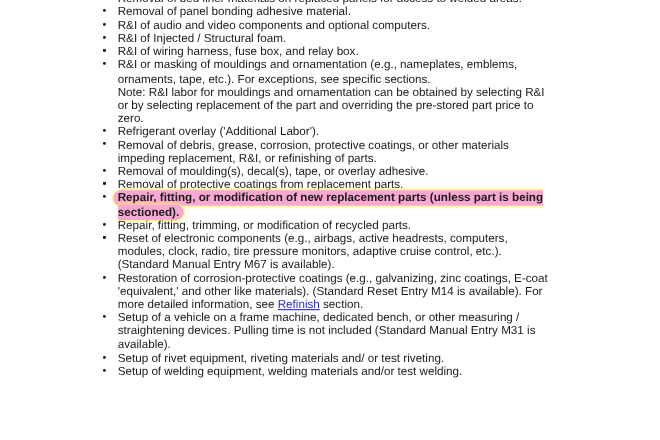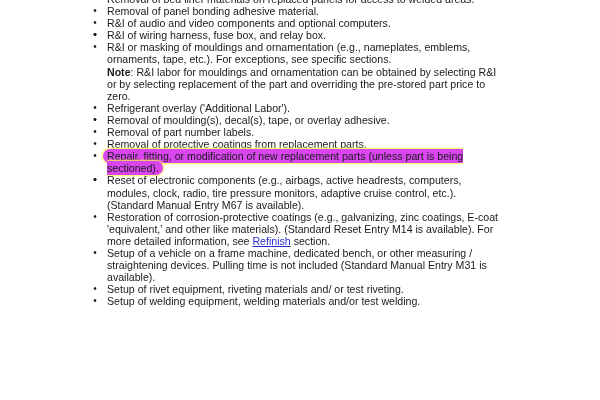--- a/index.html
+++ b/index.html
@@ -12,47 +12,48 @@
   ul.bullets { list-style:none; margin:0; padding:0; }
   ul.bullets li {
     position:relative; padding-left:107px; width:392px;
     line-height:12.1px; margin:0;
   }
   ul.bullets li .bullet {
     position:absolute; left:91px; top:0; width:8px; text-align:center;
     font-size:10px;
   }
   .hl {
-    background:#d946ef; border-radius:7px; padding:1px 4px; margin-left:-4px;
+    background:#f9a8d4; border-radius:7px; padding:1px 4px; margin-left:-4px;
     box-shadow:0 0 2px 1px #fff34d;
+    font-weight:bold;
   }
-  .note-label { font-weight:bold; }
+  .note-label { font-weight:normal; }
   .note-text { }
   a.link { color:#2b2bd6; text-decoration:underline; }
   .block { display:block; }
 </style>
 </head>
 <body>
 
 <div class="doc">
   <ul class="bullets">
     <li><span class="bullet">•</span><span>Removal of bed liner materials on replaced panels for access to welded areas.</span></li>
     <li><span class="bullet">•</span><span>Removal of panel bonding adhesive material.</span></li>
     <li><span class="bullet">•</span><span>R&amp;I of audio and video components and optional computers.</span></li>
-    <li><span class="bullet">•</span></li>
+    <li><span class="bullet">•</span><span>R&amp;I of Injected / Structural foam.</span></li>
     <li><span class="bullet">•</span></li>
     <li><span class="bullet">•</span><span>R&amp;I of wiring harness, fuse box, and relay box.</span></li>
     <li><span class="bullet">•</span><span>R&amp;I or masking of mouldings and ornamentation (e.g., nameplates, emblems, ornaments, tape, etc.).  For exceptions, see specific sections.</span><span class="block"><span class="note-label">Note</span><span class="note-text">: R&amp;I labor for mouldings and ornamentation can be obtained by selecting R&amp;I or by selecting replacement of the part and overriding the pre-stored part price to zero.</span></span></li>
     <li><span class="bullet">•</span><span>Refrigerant overlay ('Additional Labor').</span></li>
+    <li><span class="bullet">•</span><span>Removal of debris, grease, corrosion, protective coatings, or other materials impeding replacement, R&amp;I, or refinishing of parts.</span></li>
+    <li><span class="bullet">•</span><span>Removal of moulding(s), decal(s), tape, or overlay adhesive.</span></li>
     <li><span class="bullet">•</span></li>
-    <li><span class="bullet">•</span><span>Removal of moulding(s), decal(s), tape, or overlay adhesive.</span></li>
-    <li><span class="bullet">•</span><span>Removal of part number labels.</span></li>
     <li><span class="bullet">•</span><span>Removal of protective coatings from replacement parts.</span></li>
     <li><span class="bullet">•</span><span class="hl">Repair, fitting, or modification of new replacement parts (unless part is being sectioned).</span></li>
-    <li><span class="bullet">•</span></li>
+    <li><span class="bullet">•</span><span>Repair, fitting, trimming, or modification of recycled parts.</span></li>
     <li><span class="bullet">•</span></li>
     <li><span class="bullet">•</span><span>Reset of electronic components (e.g., airbags, active headrests, computers, modules, clock, radio, tire pressure monitors, adaptive cruise control, etc.).  (Standard Manual Entry M67 is available).</span></li>
     <li><span class="bullet">•</span><span>Restoration of corrosion-protective coatings (e.g., galvanizing, zinc coatings, E-coat 'equivalent,' and other like materials).  (Standard Reset Entry M14 is available).  For more detailed information, see </span><a class="link" href="#">Refinish</a><span> section.</span></li>
     <li><span class="bullet">•</span><span>Setup of a vehicle on a frame machine, dedicated bench, or other measuring / straightening devices.  Pulling time is not included (Standard Manual Entry M31 is available).</span></li>
     <li><span class="bullet">•</span><span>Setup of rivet equipment, riveting materials and/ or test riveting.</span></li>
     <li><span class="bullet">•</span><span>Setup of welding equipment, welding materials and/or test welding.</span></li>
 
   </ul>
 </div>
 

